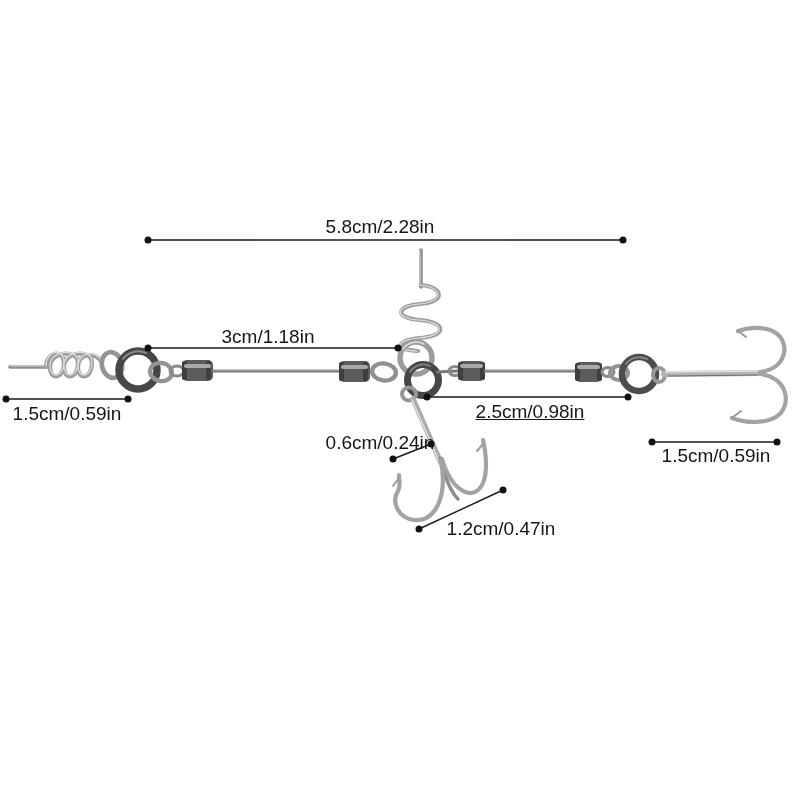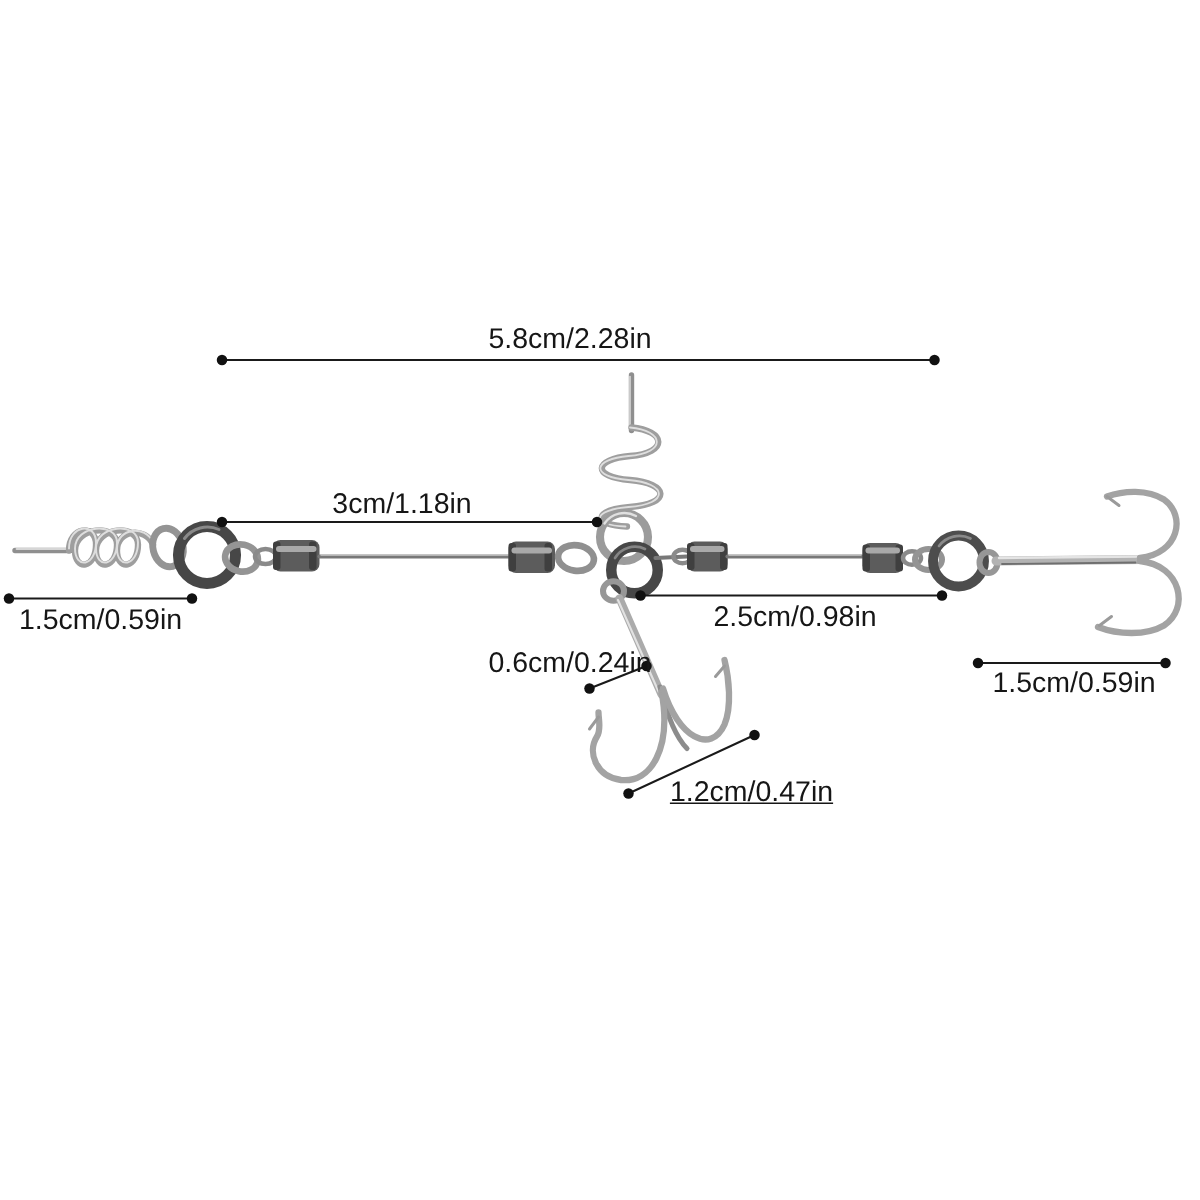--- a/index.html
+++ b/index.html
@@ -9,23 +9,23 @@
   }
   .rig-svg{position:absolute;left:0;top:0;width:800px;height:800px;}
   .lbl{
     position:absolute;color:#161616;font-size:19px;line-height:1.15;
     white-space:nowrap;
   }
   .lbl-centered{transform:translateX(-50%);}
   .lbl-overall{left:380px;top:216px;}
   .lbl-left-section{left:268px;top:326px;}
   .lbl-left-screw{left:67px;top:403px;}
-  .lbl-right-section{left:530px;top:401px;}
+  .lbl-right-section{left:530px;top:401px;text-decoration:underline;}
   .lbl-gap{left:380px;top:432px;}
-  .lbl-center-hook{left:501px;top:518px;text-decoration:underline;}
+  .lbl-center-hook{left:501px;top:518px;}
   .lbl-right-hook{left:716px;top:445px;}
   .weight-lbl{
     position:absolute;left:24px;top:734px;color:#141414;font-size:30px;
     white-space:nowrap;
   }
 </style>
 </head>
 <body>
 
 <div class="stage">

